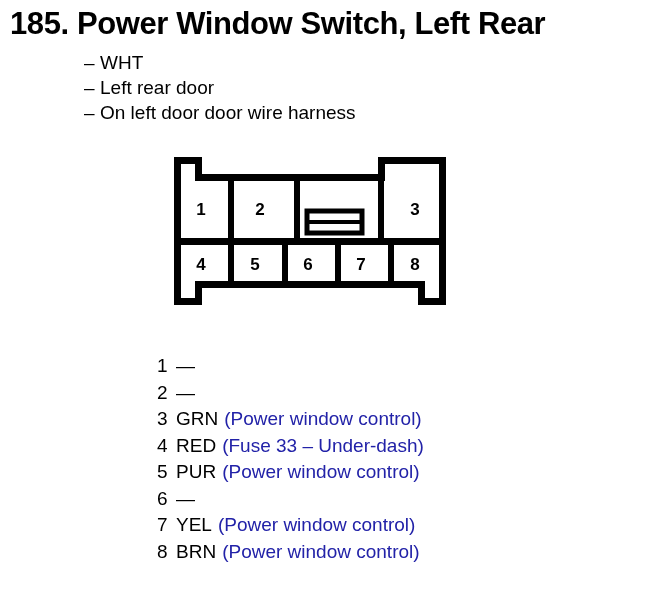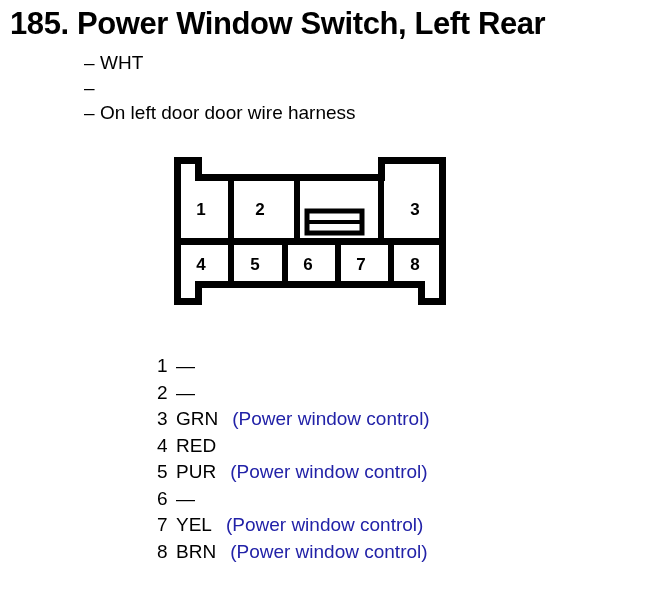--- a/index.html
+++ b/index.html
@@ -81,38 +81,38 @@
   }
   .pin-index {
     width: 19px;
     flex: 0 0 19px;
   }
   .pin-color {
     margin-right: 6px;
   }
   .pin-desc {
     color: #2222a8;
-    margin-left: 8px;
   }
   .pin-empty {
     letter-spacing: 0;
   }
 </style>
 </head>
 <body>
 
 <div id="page-title">185. Power Window Switch, Left Rear</div>
 
 <div id="attr-list">
   <div class="attr-row">
     <span class="attr-dash">–</span>
     <span>WHT</span>
   </div>
   <div class="attr-row">
     <span class="attr-dash">–</span>
+    <span>Left rear door</span>
   </div>
   <div class="attr-row">
     <span class="attr-dash">–</span>
     <span>On left door door wire harness</span>
   </div>
 </div>
 
 <div id="connector">
   <svg width="276" height="152" viewBox="0 0 276 152" xmlns="http://www.w3.org/2000/svg">
 
@@ -180,20 +180,21 @@
 
   <div class="pin-row">
     <span class="pin-index">3</span>
     <span class="pin-color">GRN</span>
     <span class="pin-desc">(Power window control)</span>
   </div>
 
   <div class="pin-row">
     <span class="pin-index">4</span>
     <span class="pin-color">RED</span>
+    <span class="pin-desc">(Fuse 33 – Under-dash)</span>
   </div>
 
   <div class="pin-row">
     <span class="pin-index">5</span>
     <span class="pin-color">PUR</span>
     <span class="pin-desc">(Power window control)</span>
   </div>
 
   <div class="pin-row">
     <span class="pin-index">6</span>

